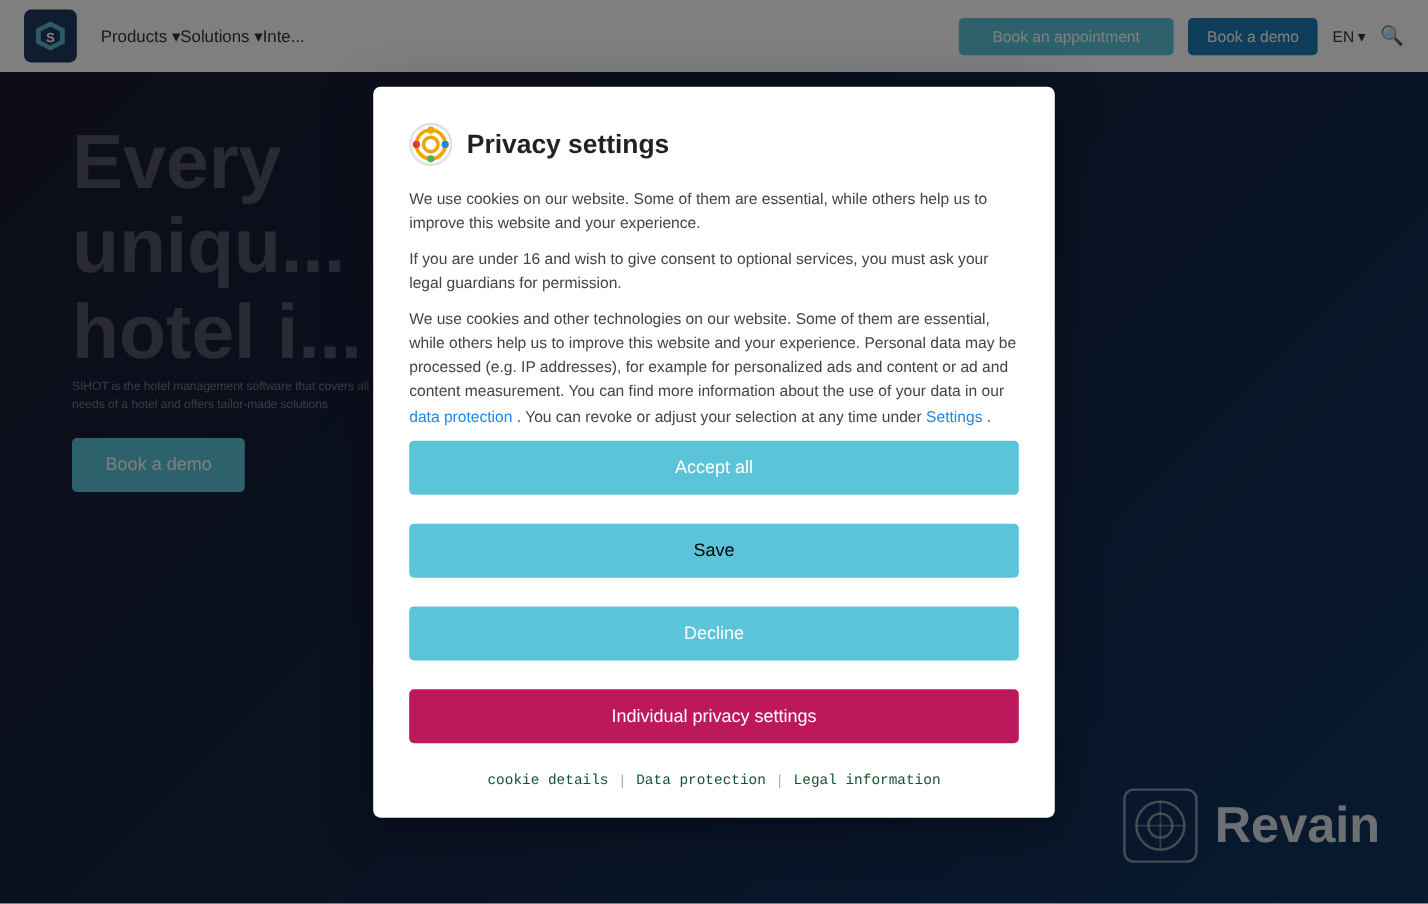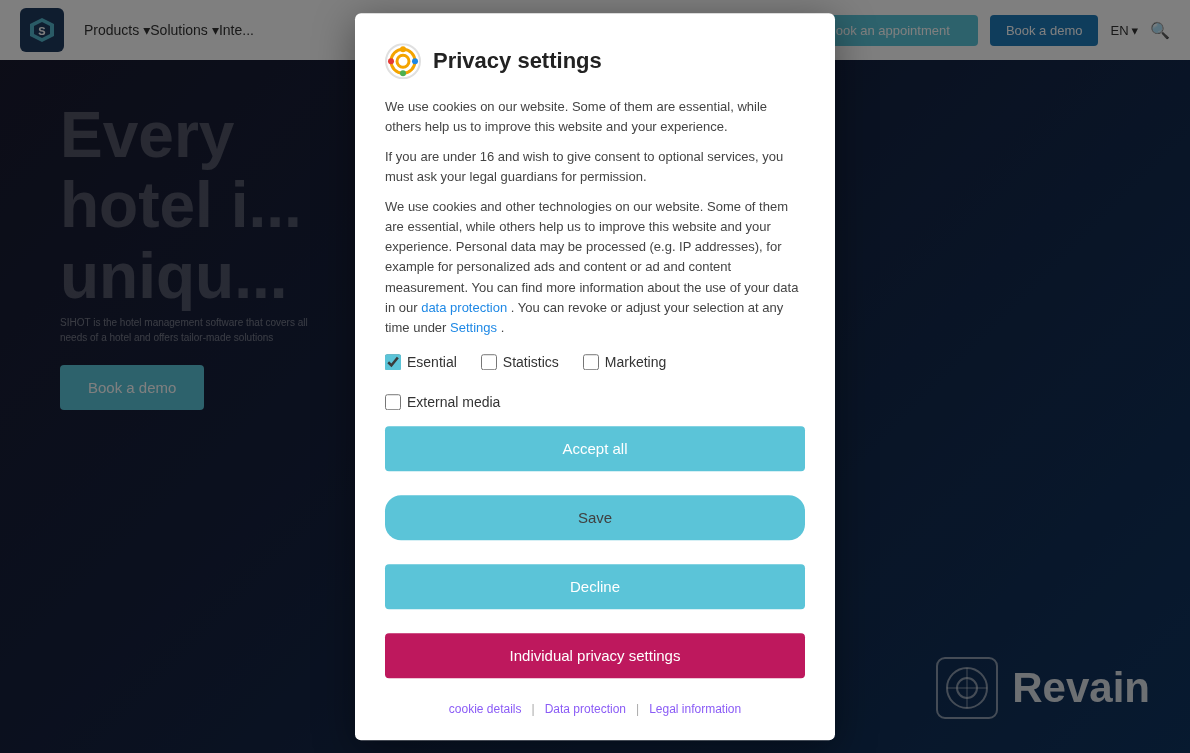--- a/index.html
+++ b/index.html
@@ -134,21 +134,21 @@
 
     
     .modal {
       position: absolute;
       top: 50%;
       left: 50%;
       transform: translate(-50%, -50%);
       z-index: 3;
       background: #fff;
       border-radius: 6px;
-      width: 480px;
+      width: 568px;
       padding: 30px 30px 24px;
       box-shadow: 0 8px 40px rgba(0,0,0,0.4);
     }
 
     .modal-header {
       display: flex;
       align-items: center;
       gap: 12px;
       margin-bottom: 18px;
     }
@@ -210,22 +210,21 @@
       margin-bottom: 24px;
     }
 
     .btn-accept-all {
       background: #5bc4d8;
       color: white;
     }
 
     .btn-save {
       background: #5bc4d8;
-      color: #404040;
-      border-radius: 16px;
+      color: #000000;
     }
 
     .btn-decline {
       background: #5bc4d8;
       color: white;
     }
 
     .btn-individual {
       background: #be185d;
       color: white;
@@ -233,22 +232,23 @@
 
     .modal-footer {
       display: flex;
       justify-content: center;
       gap: 10px;
       margin-top: 14px;
     }
 
     .modal-footer-link {
       font-size: 12px;
-      color: #8b5cf6;
+      color: #14532d;
       text-decoration: none;
+      font-family: Liberation Mono, monospace;
     }
 
     .modal-footer-sep {
       color: #aaa;
       font-size: 12px;
     }
 
     
     .watermark {
       position: absolute;
@@ -307,22 +307,22 @@
       <span>EN</span>
       <span>▾</span>
     </span>
     <span style="font-size:16px;color:#333;cursor:pointer;">🔍</span>
   </div>
 </nav>
 
 <div class="hero">
   <div class="hero-title">
     <div>Every</div>
+    <div>uniqu...</div>
     <div>hotel i...</div>
-    <div>uniqu...</div>
   </div>
   <div class="hero-sub">SIHOT is the hotel management software that covers all needs of a hotel and offers tailor-made solutions</div>
   <button class="btn-book-hero">Book a demo</button>
 </div>
 
 <div class="overlay"></div>
 
 <div class="modal">
   <div class="modal-header">
     <svg class="modal-icon" viewBox="0 0 36 36" fill="none">
@@ -342,38 +342,20 @@
     <p>If you are under 16 and wish to give consent to optional services, you must ask your legal guardians for permission.</p>
     <p>
       <span>We use cookies and other technologies on our website. Some of them are essential, while others help us to improve this website and your experience. Personal data may be processed (e.g. IP addresses), for example for personalized ads and content or ad and content measurement. You can find more information about the use of your data in our</span>
       <a href="#">data protection</a>
       <span>. You can revoke or adjust your selection at any time under</span>
       <a href="#">Settings</a>
       <span>.</span>
     </p>
   </div>
 
-  <div class="checkboxes">
-    <label class="checkbox-item">
-      <input type="checkbox" checked="" style="">
-      <span>Esential</span>
-    </label>
-    <label class="checkbox-item">
-      <input type="checkbox" style="">
-      <span>Statistics</span>
-    </label>
-    <label class="checkbox-item">
-      <input type="checkbox" style="">
-      <span>Marketing</span>
-    </label>
-    <label class="checkbox-item">
-      <input type="checkbox" style="">
-      <span>External media</span>
-    </label>
-  </div>
 
   <button class="btn-full btn-accept-all">Accept all</button>
   <button class="btn-full btn-save">Save</button>
   <button class="btn-full btn-decline">Decline</button>
   <button class="btn-full btn-individual">Individual privacy settings</button>
 
   <div class="modal-footer">
     <a href="#" class="modal-footer-link">cookie details</a>
     <span class="modal-footer-sep">|</span>
     <a href="#" class="modal-footer-link">Data protection</a>

